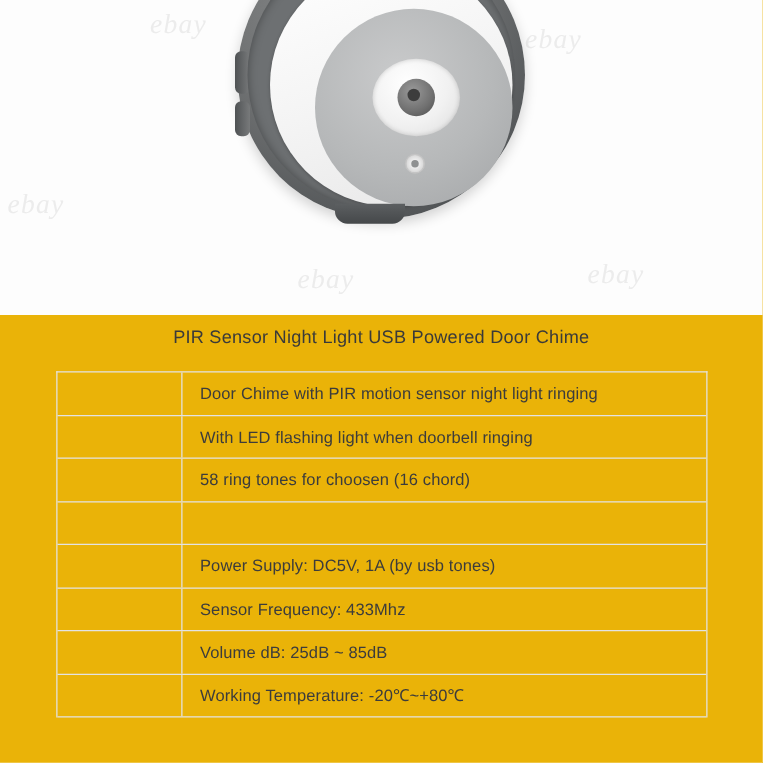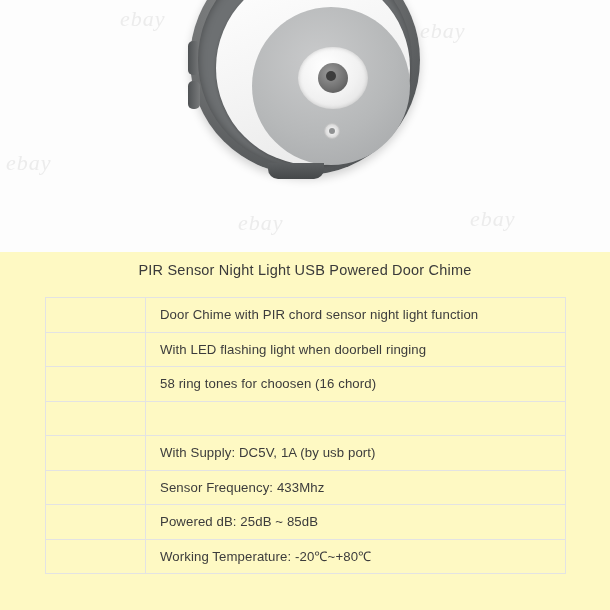--- a/index.html
+++ b/index.html
@@ -12,21 +12,21 @@
     background: #ffffff;
     font-family: "Liberation Sans", sans-serif;
     overflow: hidden;
     position: relative;
   }
 
   .page {
     position: relative;
     width: 610px;
     height: 610px;
-    background: #fef9c3;
+    background: #eab308;
   }
 
   
   .product-image {
     position: relative;
     width: 610px;
     height: 252px;
     background: #fdfdfd;
     overflow: hidden;
   }
@@ -231,44 +231,44 @@
     <span class="watermark wm-1">ebay</span>
     <span class="watermark wm-2">ebay</span>
     <span class="watermark wm-3">ebay</span>
   </div>
 
   <div class="caption">PIR Sensor Night Light USB Powered Door Chime</div>
 
   <div class="feature-table">
     <div class="feature-row">
       <div class="row-gutter"></div>
-      <div class="row-text">Door Chime with PIR chord sensor night light function</div>
+      <div class="row-text">Door Chime with PIR motion sensor night light ringing</div>
     </div>
     <div class="feature-row">
       <div class="row-gutter"></div>
       <div class="row-text">With LED flashing light when doorbell ringing</div>
     </div>
     <div class="feature-row">
       <div class="row-gutter"></div>
       <div class="row-text">58 ring tones for choosen (16 chord)</div>
     </div>
     <div class="feature-row">
       <div class="row-gutter"></div>
     </div>
     <div class="feature-row">
       <div class="row-gutter"></div>
-      <div class="row-text">With Supply: DC5V, 1A (by usb port)</div>
+      <div class="row-text">Power Supply: DC5V, 1A (by usb tones)</div>
     </div>
     <div class="feature-row">
       <div class="row-gutter"></div>
       <div class="row-text">Sensor  Frequency: 433Mhz</div>
     </div>
     <div class="feature-row">
       <div class="row-gutter"></div>
-      <div class="row-text">Powered dB: 25dB ~ 85dB</div>
+      <div class="row-text">Volume dB: 25dB ~ 85dB</div>
     </div>
     <div class="feature-row">
       <div class="row-gutter"></div>
       <div class="row-text">Working Temperature: -20℃~+80℃</div>
     </div>
   </div>
 
 </div>
 
 </body></html>

